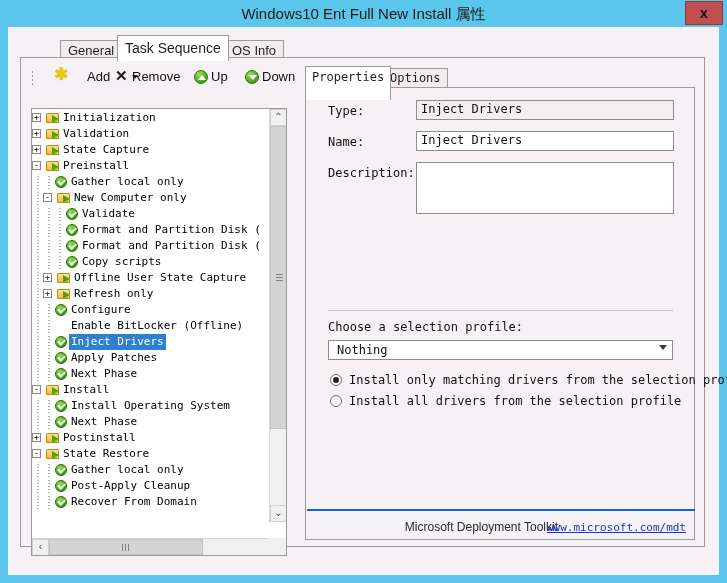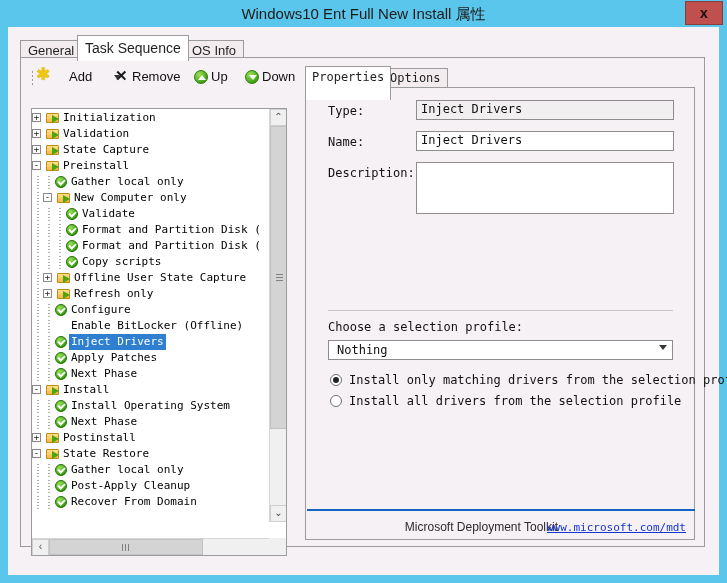--- a/index.html
+++ b/index.html
@@ -43,20 +43,21 @@
   .tabstrip{
     position:absolute;left:12px;top:8px;height:25px;
     font-size:13px;
   }
   .tab{
     position:absolute;top:5px;height:20px;line-height:19px;
     padding:0 7px;
     background:#F2ECEF;border:1px solid #9b9b9b;border-bottom:none;
     box-sizing:border-box;color:#201f1f;white-space:nowrap;
     cursor:pointer;
+    margin-left:40px;
   }
   .tab.active{
     top:0;height:26px;line-height:24px;
     background:#FFFFFF;border-color:#9b9b9b;
     z-index:5;font-size:14px;
   }
   .tab-content-area{
     position:absolute;left:12px;top:30px;width:685px;height:490px;
     background:#F6F1F4;border:1px solid #9b9b9b;
     box-sizing:border-box;
@@ -314,21 +315,21 @@
     <div class="tabstrip">
       <div class="tab" style="left:0px;">General</div>
       <div class="tab active" style="left:57px;">Task Sequence</div>
       <div class="tab" style="left:164px;">OS Info</div>
     </div>
 
     <div class="tab-content-area">
 
       <div class="toolbar">
         <div class="grip"></div>
-        <div class="tbtn" style="left:6px;gap:18px;">
+        <div class="tbtn" style="left:24px;gap:18px;">
           <span class="star-icon"></span>
           <span>Add</span>
           <span class="caret"></span>
         </div>
         <div class="tbtn" style="left:84px;">
           <span class="x-icon"></span>
           <span>Remove</span>
         </div>
         <div class="tbtn" style="left:163px;">
           <span class="arrow-icon arrow-up"></span>

